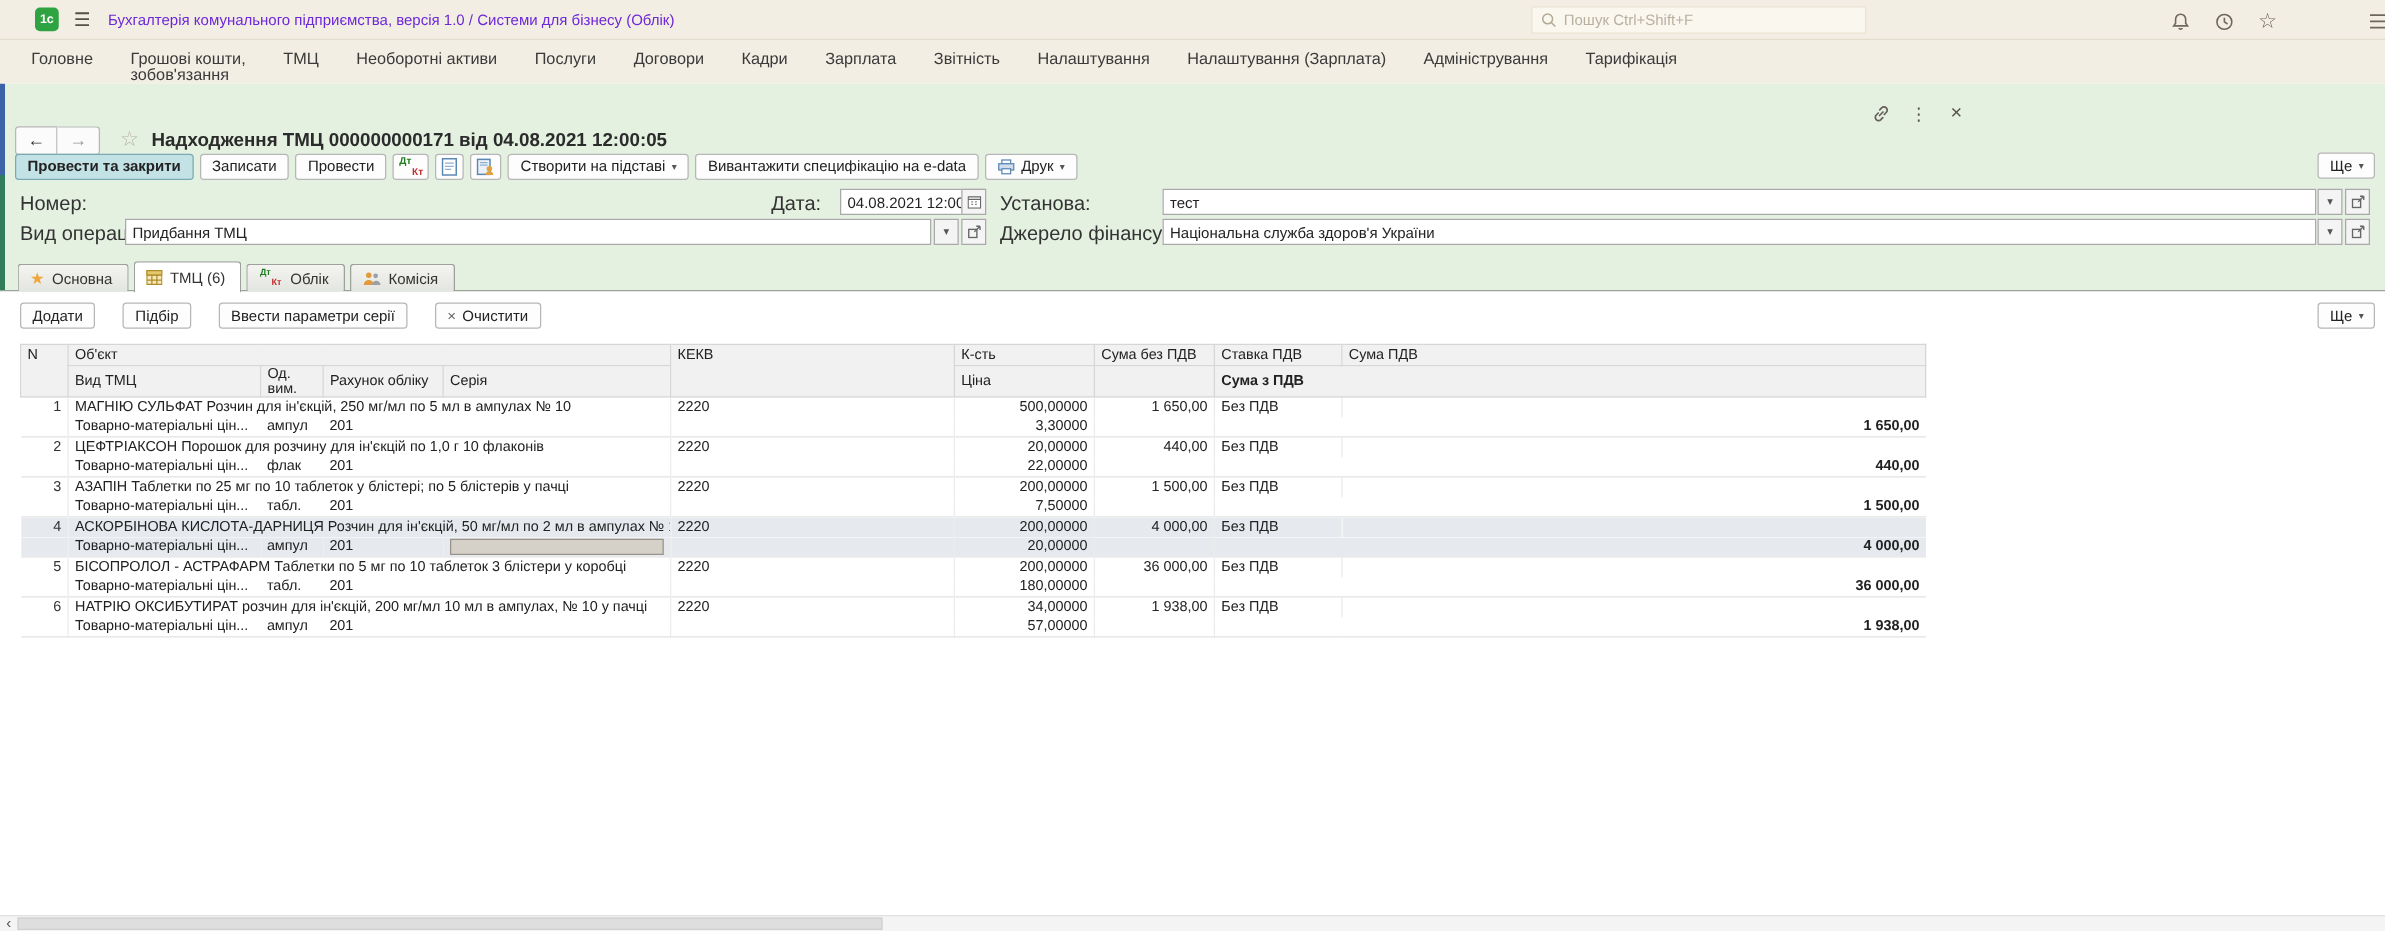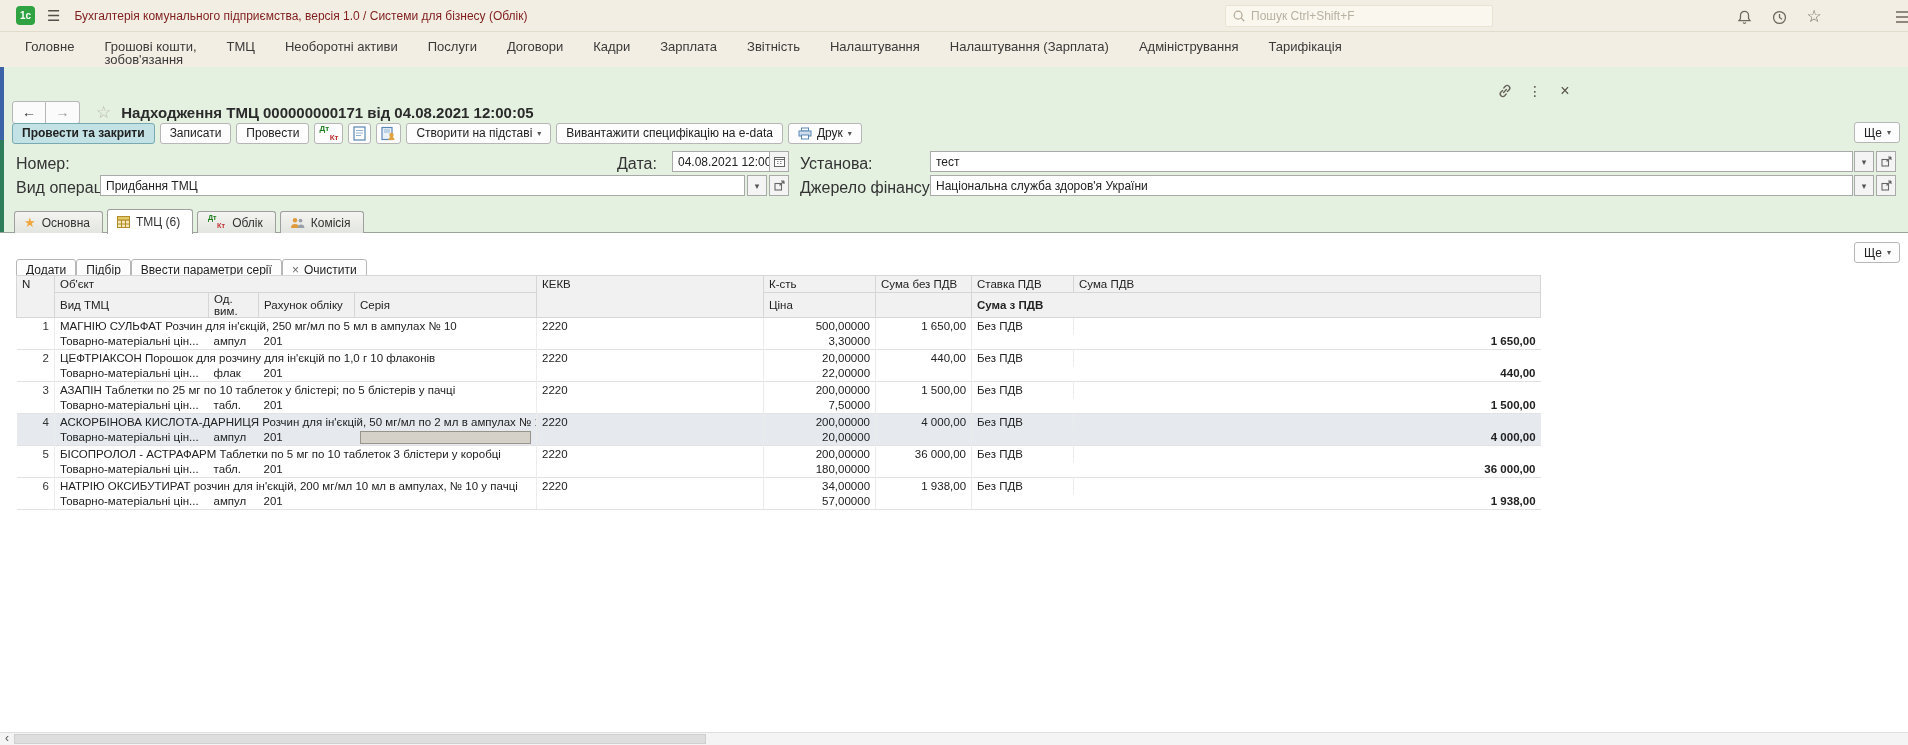--- a/index.html
+++ b/index.html
@@ -1,25 +1,25 @@
 <!DOCTYPE html>
 <html><head>
 <meta charset="utf-8">
 <style>
   * { margin:0; padding:0; box-sizing:border-box; }
   html,body { width:1908px; height:745px; overflow:hidden; background:#fff;
     font-family:"Liberation Sans","DejaVu Sans",sans-serif; font-size:12px; color:#222; }
 
   
   .app-bar { position:absolute; left:0; top:0; width:1908px; height:32px;
-    background:#f3eee3; border-bottom:1px solid #e2dccd; display:flex; align-items:center; padding:0 16px; }
+    background:#f3eee3; border-bottom:1px solid #e2dccd; display:flex; align-items:center; padding:0 28px; }
   .logo { width:19px; height:19px; background:#2fa342; border-radius:4px; color:#fff;
     font-weight:bold; font-size:10px; display:flex; align-items:center; justify-content:center; }
   .hamburger { font-size:15px; color:#55504a; margin:0 14px 0 12px; cursor:pointer; }
-  .app-title { font-size:12px; color:#7f1d1d; }
+  .app-title { font-size:12px; color:#6d28d9; }
   .search-box { position:absolute; left:1225px; top:5px; width:268px; height:22px;
     background:#faf7ef; border:1px solid #eae3d4; border-radius:2px; display:flex; align-items:center; padding:0 6px; gap:5px; }
   .search-box input { border:none; outline:none; background:transparent; font-size:12px;
     color:#1d4ed8; width:100%; font-family:inherit; }
   .search-box input::placeholder { color:#b9b1a0; }
   .appbar-icon { position:absolute; top:6px; width:22px; height:22px; display:flex;
     align-items:center; justify-content:center; color:#6e675c; cursor:pointer; }
   .appbar-icon.star { font-size:17px; line-height:20px; }
 
   
@@ -74,21 +74,21 @@
   .tab { border:1px solid #9f9f9f; border-bottom:none; border-radius:3px 3px 0 0;
     background:linear-gradient(#f4f4f1,#e3e5e0); padding:3px 12px 3px 9px; height:22px;
     display:flex; align-items:center; gap:6px; font-size:12px; color:#333; cursor:pointer; }
   .tab.active { background:#fff; height:25px; margin-bottom:-1px; }
   .tab-star { color:#f0a63c; font-size:13px; }
   .tab .dtkt { transform:scale(.9); }
 
   
   .content { position:absolute; left:0; top:165px; right:0; bottom:0; background:#fff;
     border-top:1px solid #9aa39a; }
-  .cmd-row { position:absolute; left:16px; top:9px; display:flex; gap:0;margin-top:17px; }
+  .cmd-row { position:absolute; left:16px; top:9px; display:flex; gap:22px; }
   .clear-x { color:#666; font-size:12px; }
   .more-btn.cmd { position:absolute; left:1854px; top:9px; }
 
   
   table.items { position:absolute; left:16px; top:42px; width:1524px; border-collapse:collapse; table-layout:fixed; }
   table.items th { background:#f1f1f1; border:1px solid #d6d6d6; font-weight:normal; text-align:left;
     font-size:11.5px; color:#222; height:17px; padding:0 5px; vertical-align:middle; }
   table.items th.top { vertical-align:top; padding-top:2px; }
   table.items th.bold { font-weight:bold; }
   table.items td { font-size:11.5px; height:16px; padding:0 5px; white-space:nowrap; overflow:hidden; }

